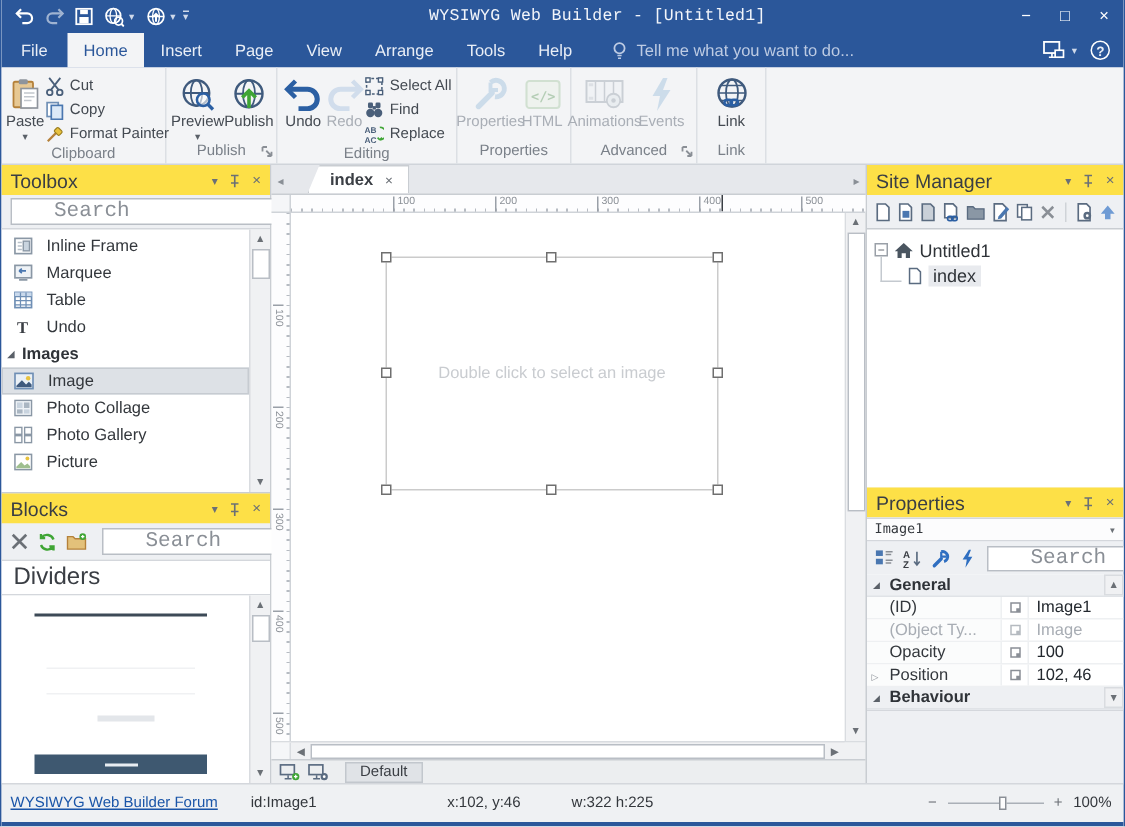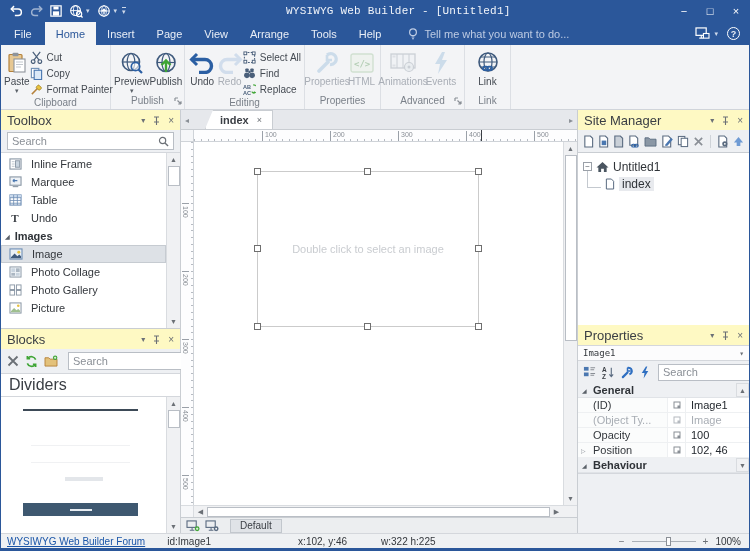--- a/index.html
+++ b/index.html
@@ -45,27 +45,27 @@
   .smallcol { display:flex; flex-direction:column; gap:1px; padding-top:2px; }
   .smallbtn { display:flex; align-items:center; gap:4px; height:15px; font-size:10px; color:#444a52; white-space:nowrap; }
   .rfill { flex:1; }
 
   
   .main { flex:1; display:flex; min-height:0; background:#eef0f3; }
   .leftcol { width:180px; flex:0 0 auto; display:flex; flex-direction:column; border-right:1px solid #c9cdd2; }
   .rightcol { width:172px; flex:0 0 auto; display:flex; flex-direction:column; border-left:1px solid #c9cdd2; }
   .centercol { flex:1; display:flex; flex-direction:column; min-width:0; }
 
-  .panel-h { height:20px; display:flex; align-items:center; padding:0 6px; font-size:13px; color:#3a3e44; background:#fef9c3; flex:0 0 auto; }
+  .panel-h { height:20px; display:flex; align-items:center; padding:0 6px; font-size:13px; color:#3a3e44; background:#fde047; flex:0 0 auto; }
   .ph-icons { margin-left:auto; display:flex; align-items:center; gap:8px; color:#6b7076; }
   .ph-icons .g { font-size:8px; }
 
   .searchrow { display:flex; align-items:center; padding:2px 6px; background:#eef0f3; flex:0 0 auto; }
   .searchbox { flex:1; display:flex; align-items:center; height:18px; background:#fff; border:1px solid #b9bec5; padding:0 4px; }
-  .searchbox input { flex:1; border:none; outline:none; font-size:11px; color:#5a5f66; font-family:Liberation Sans, sans-serif; min-width:0; background:transparent; }
+  .searchbox input { flex:1; border:none; outline:none; font-size:14px; color:#5a5f66; font-family:Liberation Mono, monospace; min-width:0; background:transparent;margin-left:24px; }
   .searchbox input::placeholder { color:#8a8f96; }
 
   
   .toolbox { height:219px; display:flex; flex-direction:column; border-bottom:1px solid #c9cdd2; }
   .tlist { flex:1; background:#fff; border-top:1px solid #d4d7dc; display:flex; min-height:0; }
   .tlist-items { flex:1; padding-top:2px; }
   .titem { height:18px; display:flex; align-items:center; gap:9px; padding-left:7px; font-size:11px; color:#33373c; border:1px solid transparent; }
   .titem.selected { background:#dde1e6; border-color:#c6cbd1; }
   .tsection { height:18px; display:flex; align-items:center; gap:5px; padding-left:4px; font-size:11px; font-weight:bold; color:#2f3338; }
   .tsection .tri { font-size:6px; color:#5a6068; }
@@ -152,21 +152,21 @@
   .pcat .scr { position:absolute; right:0; top:0; width:13px; height:14px; background:#f0f1f3; border:1px solid #d9dce0; display:flex; align-items:center; justify-content:center; font-size:7px; color:#6b7076; }
   .prow { height:15px; display:flex; border-bottom:1px solid #eef0f2; position:relative; }
   .prow .exp { position:absolute; left:3px; top:4px; font-size:6px; color:#8a8f96; }
   .pname { width:90px; padding-left:15px; display:flex; align-items:center; color:#33373c; background:#fbfcfc; border-right:1px solid #eef0f2; flex:0 0 auto; }
   .picon { width:18px; display:flex; align-items:center; justify-content:center; border-right:1px solid #eef0f2; flex:0 0 auto; }
   .pval { flex:1; padding-left:5px; display:flex; align-items:center; color:#23282e; }
   .muted { color:#a8adb4 !important; }
   .pfill { flex:1; background:#eef0f3; border-top:1px solid #d4d7dc; }
 
   
-  .status { height:15px; background:#eff1f3; border-top:1px solid #d4d7dc; display:flex; align-items:center; font-size:10px; color:#33373c; padding:0 6px; flex:0 0 auto; }
+  .status { height:26px; background:#eff1f3; border-top:1px solid #d4d7dc; display:flex; align-items:center; font-size:10px; color:#33373c; padding:0 6px; flex:0 0 auto; }
   .slink { color:#1a55a8; text-decoration:underline; }
   .sid { margin-left:22px; }
   .spos { margin-left:87px; }
   .ssize { margin-left:34px; }
   .zoomctl { margin-left:auto; display:flex; align-items:center; gap:7px; color:#6b7076; }
   .ztrack { width:64px; height:9px; position:relative; }
   .ztrack .line { position:absolute; left:0; right:0; top:4px; height:1px; background:#aab0b7; }
   .ztrack .handle { position:absolute; left:34px; top:0; width:5px; height:9px; background:#fdfdfd; border:1px solid #8a8f96; }
   .zpct { color:#33373c; margin-right:2px; }
   .bstripe { height:3px; background:#2b579a; flex:0 0 auto; }

